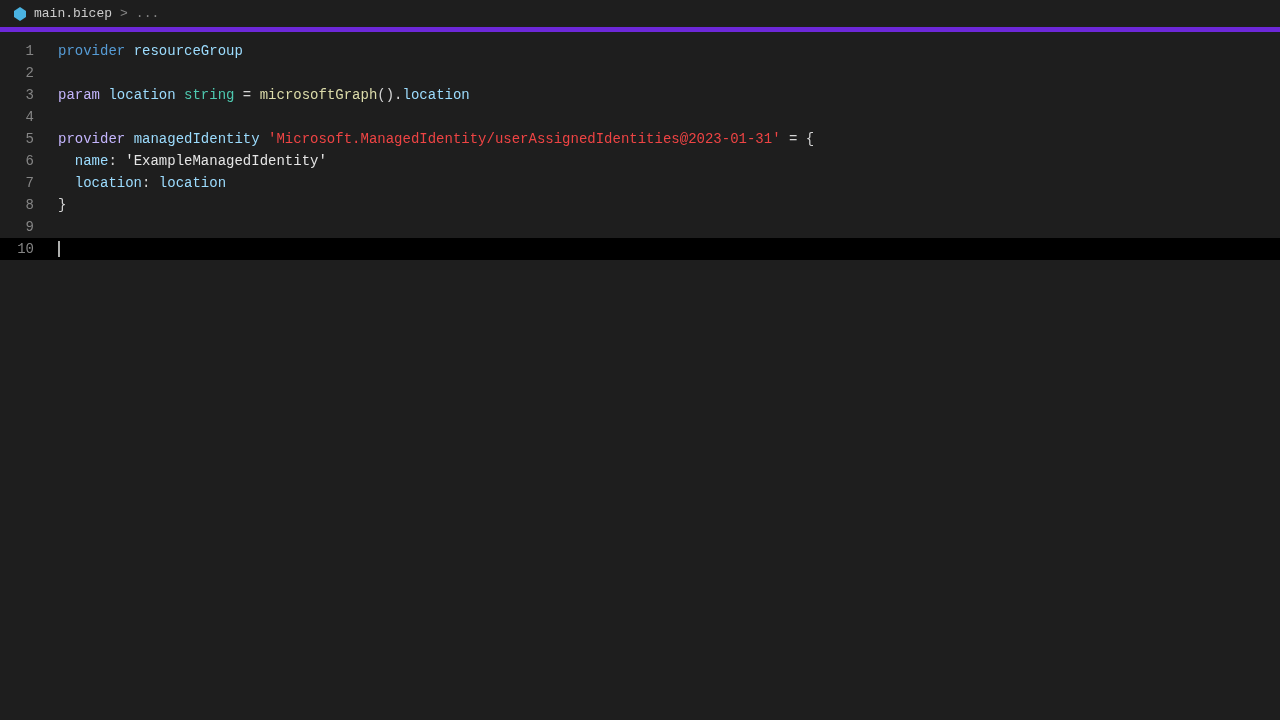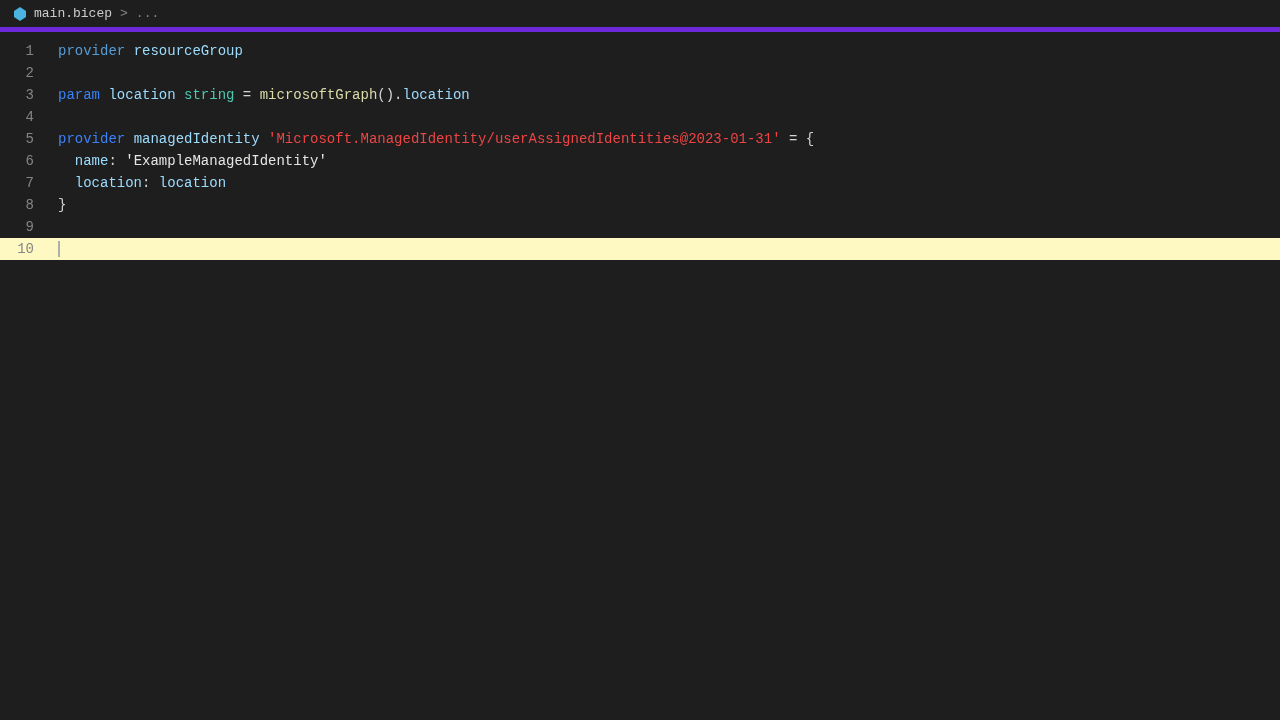--- a/index.html
+++ b/index.html
@@ -64,41 +64,41 @@
 
     .code-line {
       display: flex;
       align-items: center;
       padding: 0 0;
       min-height: 22px;
       position: relative;
     }
 
     .code-line.active-line {
-      background-color: #fef9c3;
+      background-color: #000000;
     }
 
     .line-number {
       width: 50px;
       text-align: right;
       padding-right: 16px;
       color: #858585;
       user-select: none;
       flex-shrink: 0;
       font-size: 14px;
     }
 
     .code-content {
       flex: 1;
       padding-left: 8px;
       white-space: pre;
     }
 
     
-    .kw-keyword { color: #3b82f6; }       
+    .kw-keyword { color: #c4b5fd; }       
     .kw-provider { color: #569cd6; margin-top: 28px; }      
     .kw-type { color: #4ec9b0; text-align: center; }          
     .kw-identifier { color: #9cdcfe; }    
     .kw-resource-type { color: #ef4444; } 
     .kw-string { color: #e5e5e5; }        
     .kw-property { color: #9cdcfe; }        
     .kw-function { color: #dcdcaa; }
     .kw-punct { color: #d4d4d4; }
 
     .cursor {

